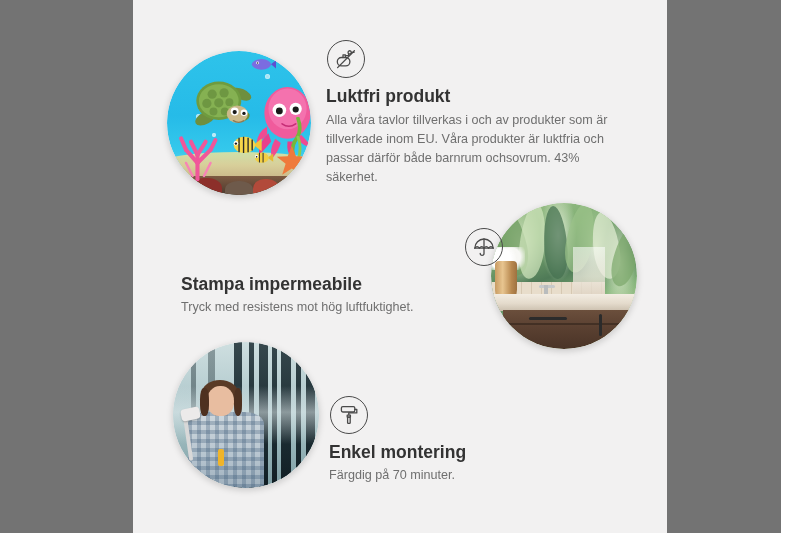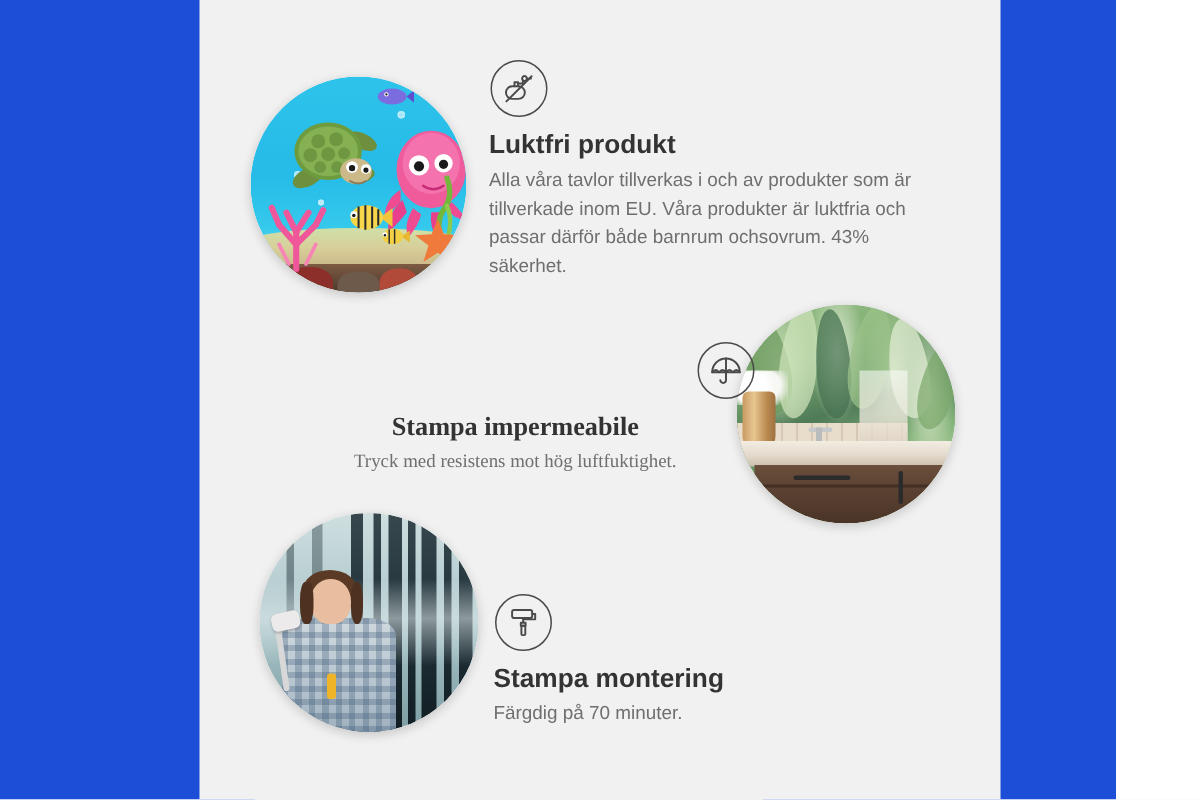--- a/index.html
+++ b/index.html
@@ -9,24 +9,23 @@
   }
   body {
     width: 800px;
     height: 533px;
     overflow: hidden;
     font-family: "Liberation Sans", sans-serif;
   }
 
   #page {
     position: relative;
-    width: 704px;
+    width: 781px;
     height: 533px;
-    background: #1d4ed8;
-    padding-left: 40px;
+    background: #737373;
   }
 
   
   #panel {
     position: absolute;
     left: 133px;
     top: 0px;
     width: 534px;
     height: 533px;
     background: #f2f1f1;
@@ -247,22 +246,21 @@
     top: 40px;
     width: 300px;
   }
   #feature-odorless .feat-icon { margin-left: 1px; }
 
   
   #feature-waterproof {
     left: 48px;   
     top: 228px;
     width: 325px;
-    text-align: center;
-    font-family: Liberation Serif, serif;
+    text-align: left;
   }
   #feature-waterproof .feat-icon { margin-left: auto; margin-right: 3px; }
   #feature-waterproof .feat-title { margin-bottom: 2px; }
 
   
   #feature-easy {
     left: 196px;  
     top: 396px;
     width: 300px;
   }
@@ -477,18 +475,18 @@
 
     <div class="feature" id="feature-easy">
       <div class="feat-icon">
         <svg class="icon-svg" width="24" height="24" viewBox="0 0 24 24" fill="none" stroke="#4a4a4a" stroke-width="1.3" stroke-linecap="round" stroke-linejoin="round">
           <rect x="4.4" y="3.6" width="13.4" height="5.4" rx="1.4"></rect>
           <path d="M17.8 6.3 h2.0 v3.6 h-8.0"></path>
           <path d="M11.8 9.9 v2.2 h-1.6 v2.0 h3.2 v-2.0 h-1.6"></path>
           <rect x="10.6" y="14.1" width="2.6" height="6.3" rx="0.7"></rect>
         </svg>
       </div>
-      <div class="feat-title">Stampa montering</div>
+      <div class="feat-title">Enkel montering</div>
       <div class="feat-desc">Färgdig på 70 minuter.</div>
     </div>
 
   </div>
 </div>
 
 </body></html>

